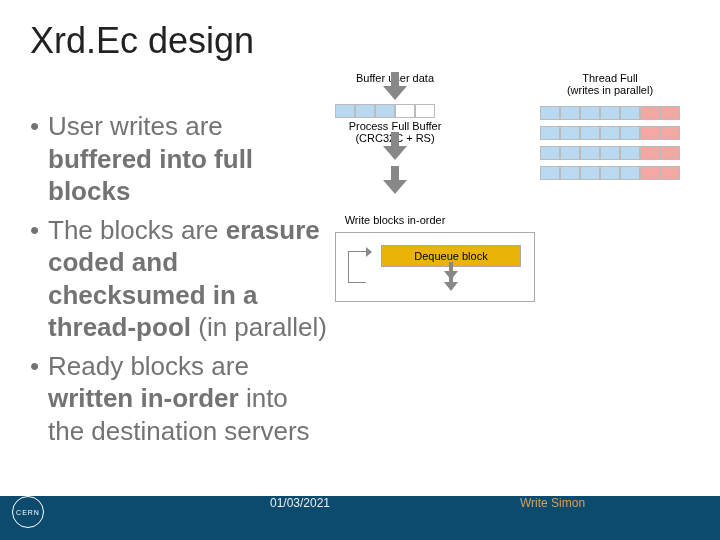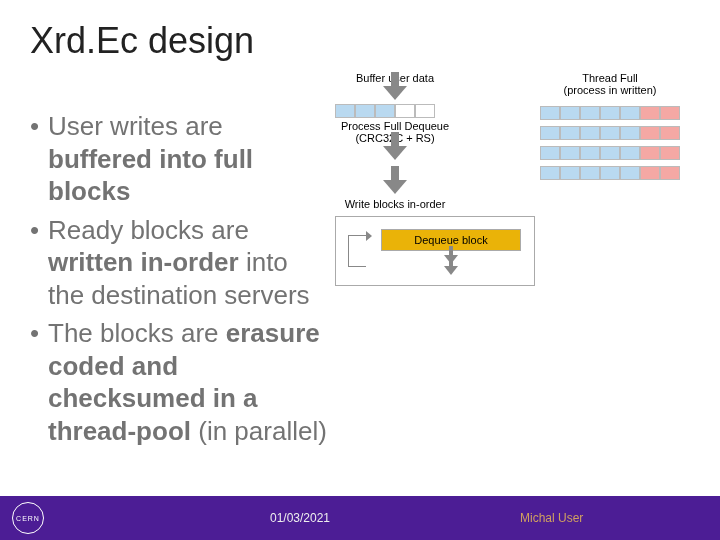--- a/index.html
+++ b/index.html
@@ -38,49 +38,49 @@
 
   .write-group { border: 1px solid #aaa; padding: 8px 8px 8px 40px; width: 200px; margin-top: 6px; position: relative; }
   .write-group .flow-box { width: 140px; }
   .write-group .down { margin: 2px auto; }
   .loop-line { position: absolute; left: 12px; top: 18px; bottom: 18px; width: 18px; border-left: 1.5px solid #888; border-top: 1.5px solid #888; border-bottom: 1.5px solid #888; }
   .loop-line::after { content: ""; position: absolute; top: -5px; right: -6px; width: 0; height: 0; border-top: 5px solid transparent; border-bottom: 5px solid transparent; border-left: 6px solid #888; }
 
   .down { width: 0; height: 0; border-left: 7px solid transparent; border-right: 7px solid transparent; border-top: 9px solid #888; margin: 2px auto; position: relative; }
   .down::before { content: ""; position: absolute; left: -2px; top: -18px; width: 4px; height: 12px; background: #888; }
 
-  .footer { position: absolute; bottom: 0; left: 0; right: 0; height: 44px; background: #4c1d95; color: #fff; display: flex; align-items: center; }
+  .footer { position: absolute; bottom: 0; left: 0; right: 0; height: 44px; background: #0c4a6e; color: #fff; display: flex; }
   .footer-logo { width: 32px; height: 32px; border: 1.5px solid #fff; border-radius: 50%; margin-left: 12px; display: flex; align-items: center; justify-content: center; font-size: 7px; letter-spacing: 1px; }
   .footer-date { position: absolute; left: 240px; width: 120px; text-align: center; font-size: 12px; color: #eee; }
   .footer-author { position: absolute; left: 520px; font-size: 12px; color: #d0a060; }
 </style>
 </head>
 <body>
 
 <div class="slide">
   <h1 class="title">Xrd.Ec design</h1>
 
   <ul class="bullets">
     <li>
       <span>User writes are </span><span class="bold">buffered into full blocks</span><span></span>
     </li>
     <li>
-      <span>Ready blocks are </span><span class="bold">written in-order</span><span> into the destination servers</span>
+      <span>The blocks are </span><span class="bold">erasure coded and checksumed in a thread-pool</span><span> (in parallel)</span>
     </li>
     <li>
-      <span>The blocks are </span><span class="bold">erasure coded and checksumed in a thread-pool</span><span> (in parallel)</span>
+      <span>Ready blocks are </span><span class="bold">written in-order</span><span> into the destination servers</span>
     </li>
   </ul>
 
   <div class="diagram">
 
     <div class="right-col">
       <div class="label">
         <span>Thread Full</span><br>
-        <span>(process in written)</span>
+        <span>(writes in parallel)</span>
       </div>
       <div class="block-row ec-row">
         <div class="cell"></div>
           <div class="cell"></div>
           <div class="cell"></div>
           <div class="cell"></div>
           <div class="cell"></div>
           <div class="cell parity"></div>
           <div class="cell parity"></div>
       </div>
@@ -119,36 +119,36 @@
 
       <div class="block-row buffer-row">
         <div class="cell filled"></div>
           <div class="cell filled"></div>
           <div class="cell filled"></div>
           <div class="cell"></div>
           <div class="cell"></div>
       </div>
 
       <div class="label">
-        <span>Process Full Dequeue</span><br>
+        <span>Process Full Buffer</span><br>
         <span>(CRC32C + RS)</span>
       </div>
       <div class="arrow-down"></div>
       <div class="arrow-down" style="margin-top:20px"></div>
 
-      <div class="label" style="margin-top:4px">Write blocks in-order</div>
+      <div class="label" style="margin-top:20px">Write blocks in-order</div>
 
       <div class="write-group">
         <div class="loop-line"></div>
         <div class="flow-box">Dequeue block</div>
         <div class="down"></div>
         <div class="down"></div>
       </div>
     </div>
 
   </div>
 
   <div class="footer">
     <div class="footer-logo">CERN</div>
     <div class="footer-date">01/03/2021</div>
-    <div class="footer-author">Michal User</div>
+    <div class="footer-author">Write Simon</div>
   </div>
 </div>
 
 </body></html>

